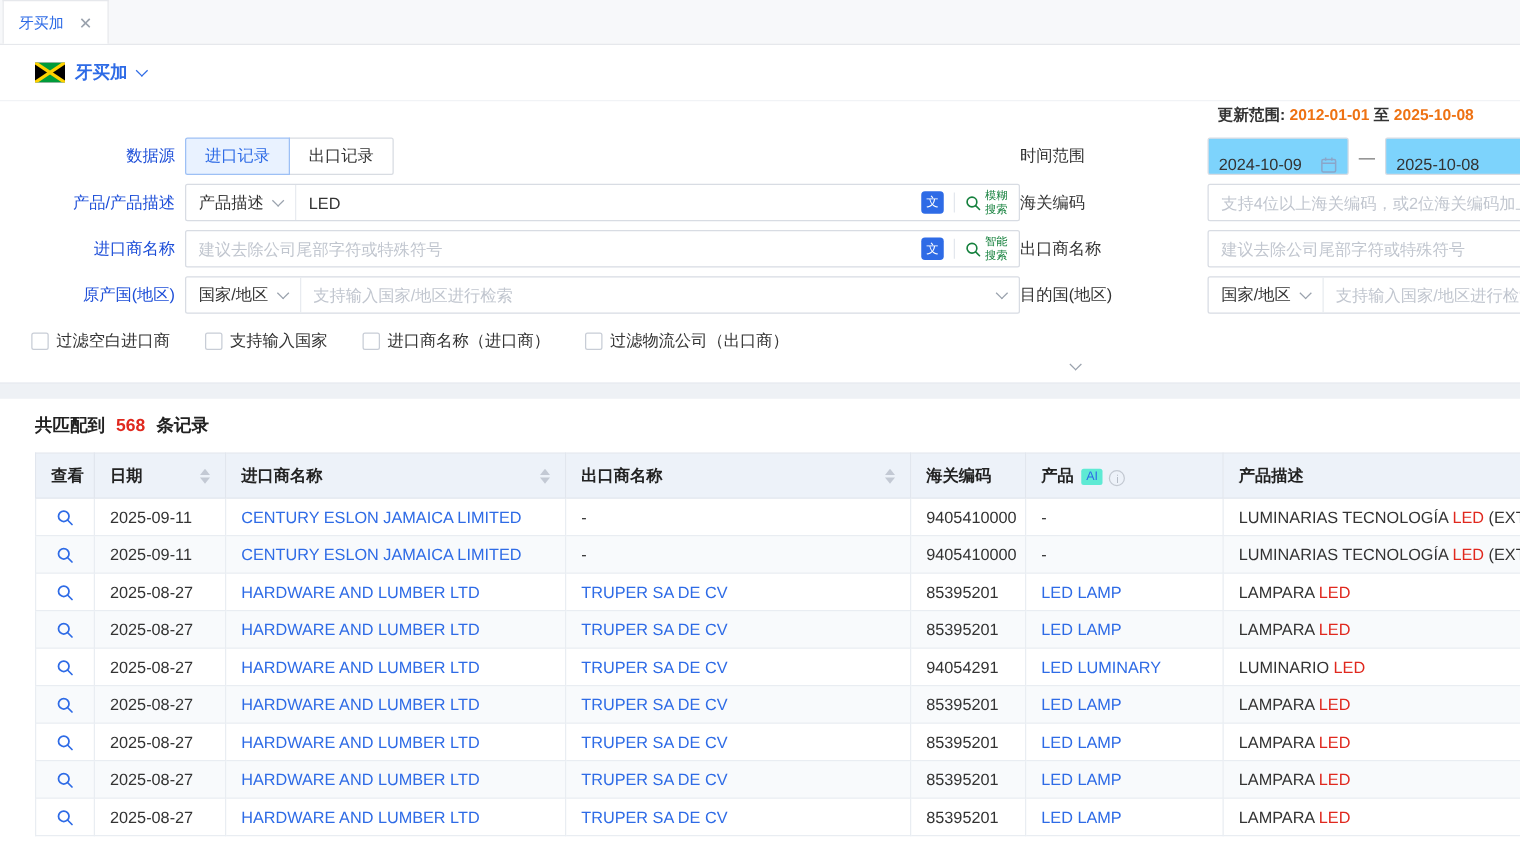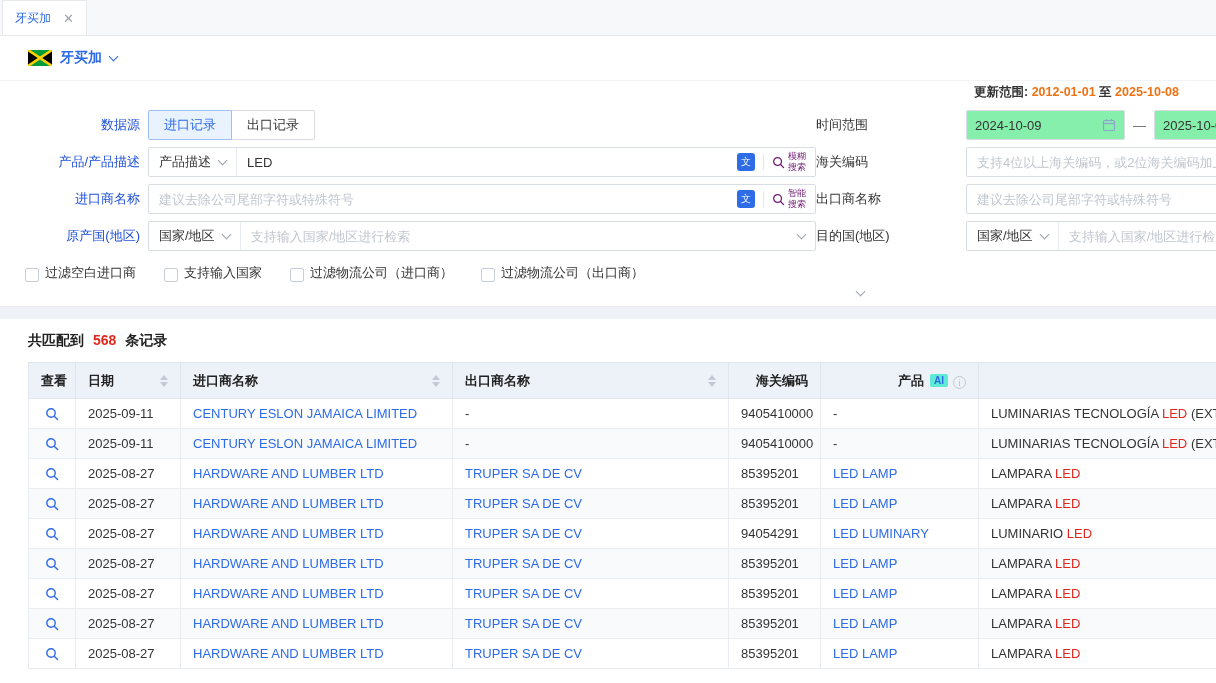--- a/index.html
+++ b/index.html
@@ -38,50 +38,50 @@
   .seg-btn:first-child{border-radius:2px 0 0 2px}
   .seg-btn:last-child{border-radius:0 2px 2px 0;margin-left:-1px}
   .seg-btn.active{background:#e9f2ff;color:var(--accent);border-color:#9dc0f5;position:relative;z-index:1}
   .input-group{display:flex;align-items:center;border:1px solid #d8dce3;border-radius:2px;height:30px;background:#fff;flex:1;min-width:0}
   .ig-select{display:flex;align-items:center;gap:8px;padding:0 10px;height:100%;border-right:1px solid #e8ebf0;color:#333;flex:none;cursor:pointer}
   .ig-input{flex:1;border:none;outline:none;padding:0 10px;font-size:13px;color:#333;min-width:0;height:28px;font-family:inherit;background:transparent}
   .ig-input::placeholder{color:#c1c6cf}
   .ig-icons{display:flex;align-items:center;gap:8px;padding:0 9px;flex:none}
   .translate-ic{width:18px;height:18px;border-radius:3px;background:var(--accent);color:#fff;font-size:10px;display:flex;align-items:center;justify-content:center;cursor:pointer;flex:none}
   .vline{width:1px;height:16px;background:#e3e7ed}
-  .search-stack{display:flex;align-items:center;gap:3px;color:#701a75;cursor:pointer}
+  .search-stack{display:flex;align-items:center;gap:3px;color:#15803d;cursor:pointer}
   .search-stack .txt{font-size:9px;line-height:1.2;display:flex;flex-direction:column}
   .ig-caret{padding:0 10px;flex:none;display:flex;align-items:center}
-  .date-box{width:159px;height:30px;border:1px solid #d8dce3;border-radius:2px;display:flex;align-items:center;justify-content:space-between;padding:0 8px;flex:none;background:#86efac;cursor:pointer}
+  .date-box{width:113px;height:30px;border:1px solid #d8dce3;border-radius:2px;display:flex;align-items:flex-end;justify-content:space-between;padding:0 8px;flex:none;background:#7dd3fc;cursor:pointer}
   .dash{margin:0 8px;color:#666;flex:none}
   .cb-row{display:flex;gap:28px;padding-left:25px;margin:13px 0 2px;align-items:center}
-  .cb-item{display:flex;align-items:flex-end;gap:6px;cursor:pointer}
+  .cb-item{display:flex;align-items:center;gap:6px;cursor:pointer}
   .cb-box{width:14px;height:14px;border:1px solid #c8cdd6;border-radius:2px;background:#fff;flex:none}
   .collapse-row{height:18px;position:relative}
   .collapse-btn{position:absolute;left:845px;top:2px;width:30px;height:14px;display:flex;align-items:center;justify-content:center;cursor:pointer}
   
   .band{height:13px;background:#eef1f5;border-top:1px solid #e7eaef}
   
   .results{padding:13px 0 0 28px}
   .summary{font-weight:bold;font-size:14px;margin-bottom:12px;color:#222}
   .summary .count{color:var(--red);margin:0 5px}
   table{border-collapse:collapse;width:1260px;table-layout:fixed;font-size:13px}
   th,td{border:1px solid #e9edf2;padding:0 12px;height:30px;overflow:hidden;white-space:nowrap}
-  th{background:#edf2f9;height:36px;font-weight:bold;text-align:right;border-color:#e1e6ee;color:#222}
+  th{background:#edf2f9;height:36px;font-weight:bold;text-align:left;border-color:#e1e6ee;color:#222}
   tbody tr:nth-child(even){background:#f8fafc}
   .td-center{text-align:center}
   .link{color:var(--accent);cursor:pointer}
   .hl{color:var(--red)}
   .view-btn{color:var(--accent);display:inline-flex;cursor:pointer;vertical-align:middle}
   .th-flex{display:flex;align-items:center;justify-content:space-between}
   .caret-sort{display:inline-flex;flex-direction:column;gap:2px;margin-left:8px}
   .caret-sort i{width:0;height:0;border-left:4px solid transparent;border-right:4px solid transparent;display:block}
   .caret-sort .up{border-bottom:5px solid #c3c9d4}
   .caret-sort .down{border-top:5px solid #c3c9d4}
-  .ai-badge{display:inline-block;font-size:10px;color:var(--accent);background:#5eead4;padding:1px 4px;border-radius:2px;margin-left:6px;font-weight:bold;vertical-align:1px}
+  .ai-badge{display:inline-block;font-size:10px;color:var(--accent);background:#5eead4;padding:1px 4px;border-radius:2px;margin-left:6px;font-weight:normal;vertical-align:1px}
   .info-ic{display:inline-flex;width:13px;height:13px;border:1.2px solid #c3c9d2;border-radius:50%;color:#b6bdc7;font-size:9px;align-items:center;justify-content:center;margin-left:5px;font-weight:normal;vertical-align:-1px}
 </style>
 </head>
 <body>
 
 <div class="tabbar">
   <div class="tab">
     <span>牙买加</span>
     <span class="tab-close">✕</span>
   </div>
@@ -226,21 +226,21 @@
       <label class="cb-item">
         <span class="cb-box"></span>
         <span>过滤空白进口商</span>
       </label>
       <label class="cb-item">
         <span class="cb-box"></span>
         <span>支持输入国家</span>
       </label>
       <label class="cb-item">
         <span class="cb-box"></span>
-        <span>过滤物流公司（进口商）</span>
+        <span>进口商名称（进口商）</span>
       </label>
       <label class="cb-item">
         <span class="cb-box"></span>
         <span>过滤物流公司（出口商）</span>
       </label>
     </div>
 
   <div class="collapse-row">
     <span class="collapse-btn">
       <span class="chev gray"></span>

